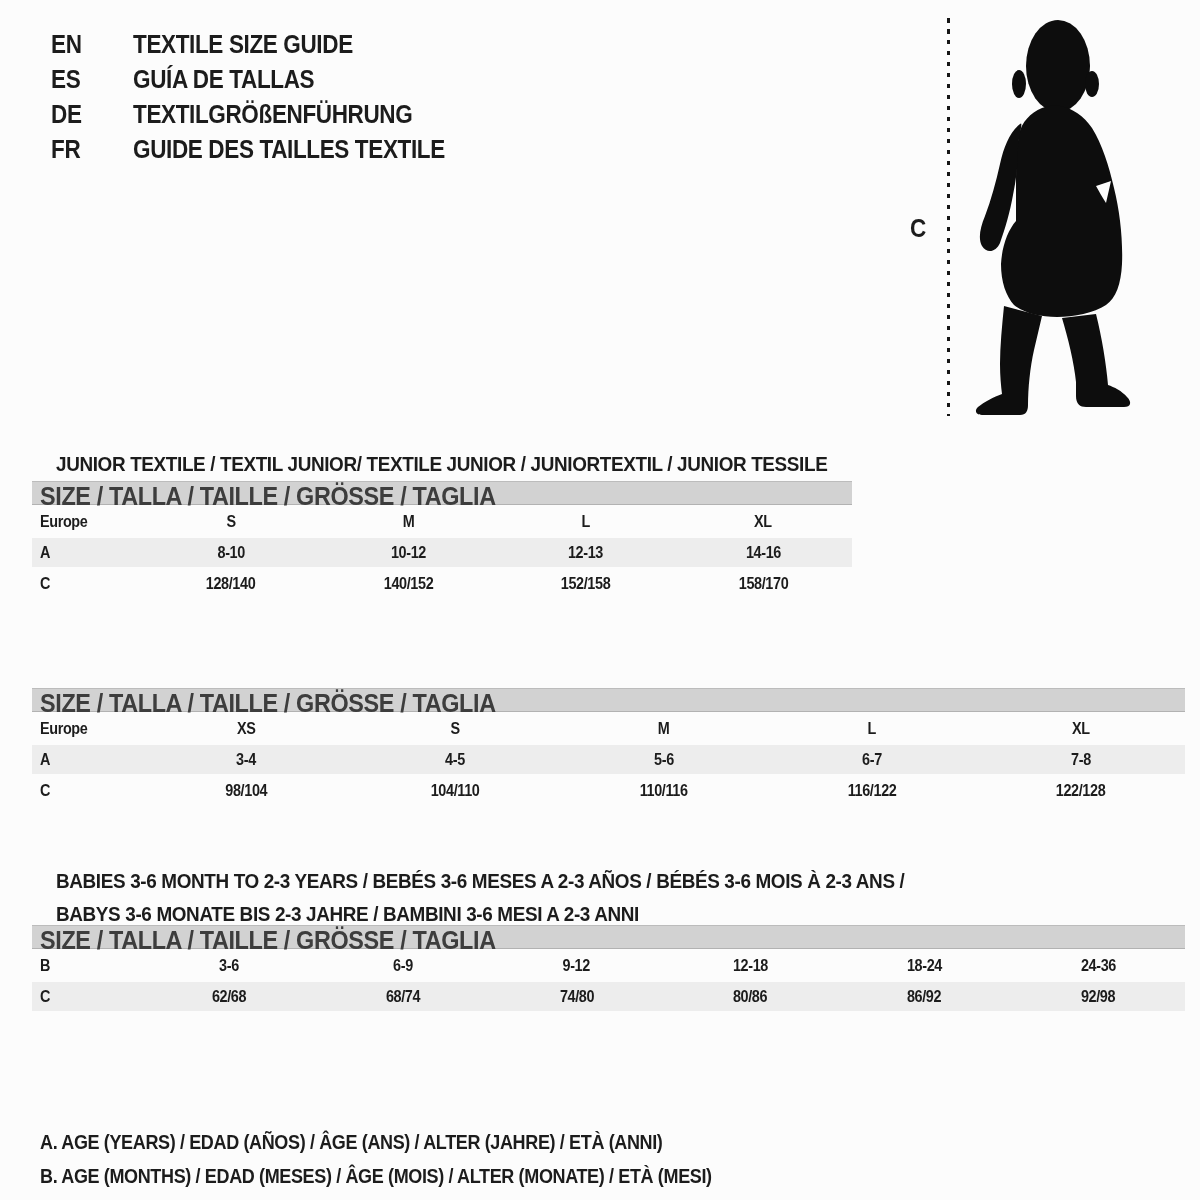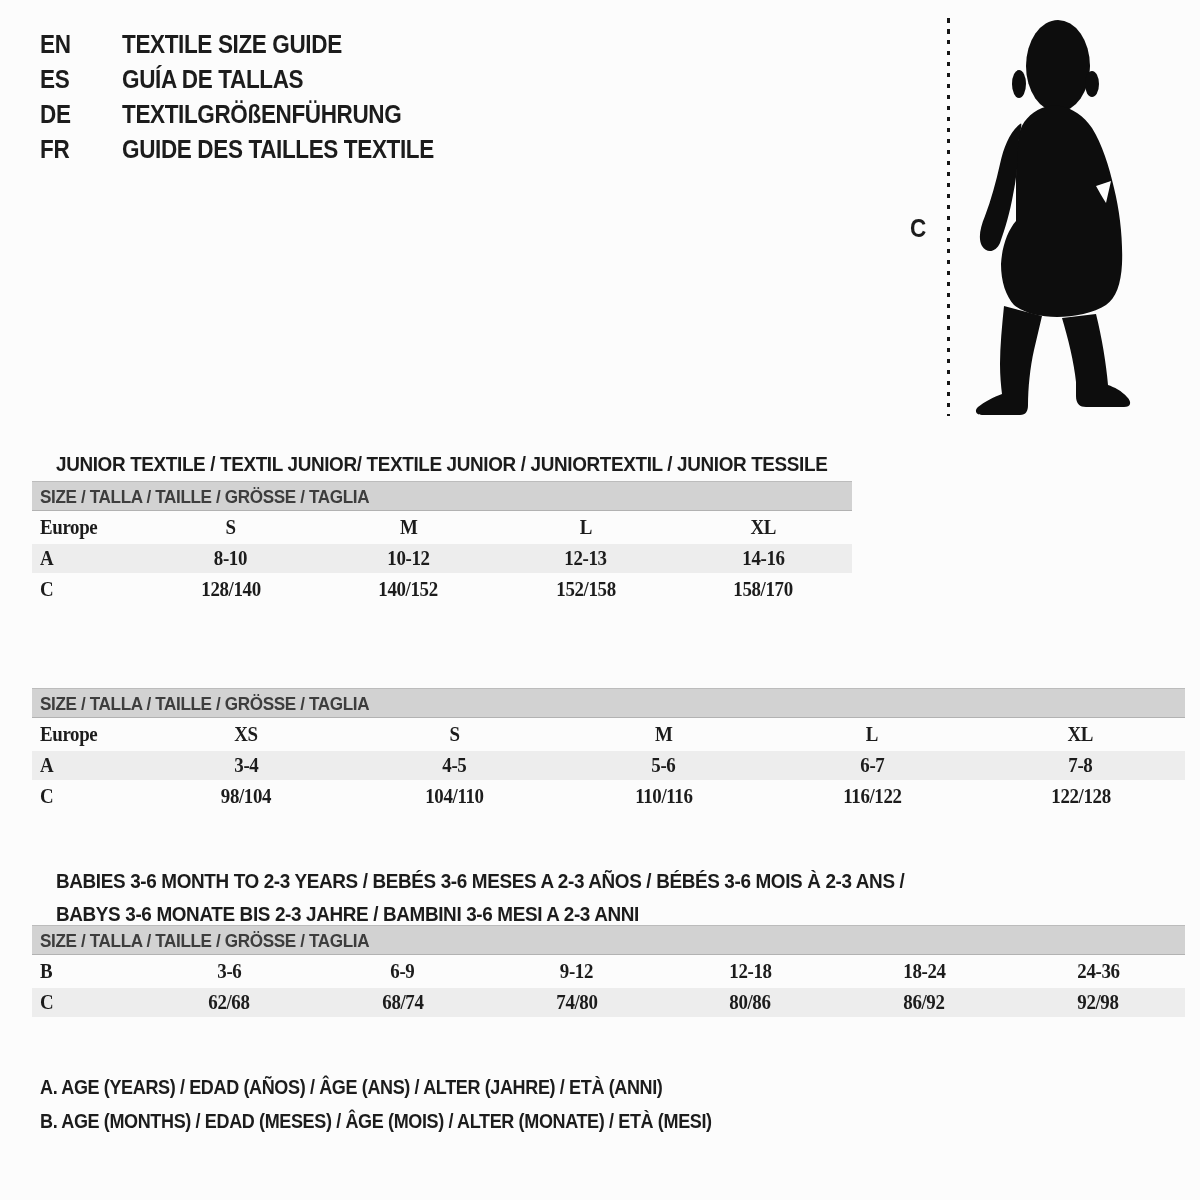--- a/index.html
+++ b/index.html
@@ -7,21 +7,21 @@
     position:relative;width:1200px;height:1200px;background:#fcfcfc;overflow:hidden;
     font-family:"Liberation Sans",sans-serif;font-weight:700;color:#1c1c1c;
   }
   
   .cond{display:inline-block;transform:scaleX(.9);transform-origin:0 50%;letter-spacing:-.4px;white-space:nowrap;}
   .cond.cc{transform-origin:50% 50%;}
 
   
   .lang-list{position:absolute;left:40px;top:27px;}
   .lang-row{display:flex;height:35px;align-items:center;font-size:25px;}
-  .lang-code{width:82px;flex:0 0 82px;}
+  .lang-code{width:82px;flex:0 0 82px;margin-left:11px;}
 
   
   .measure-line{
     position:absolute;left:947px;top:18px;width:3px;height:398px;
     background:repeating-linear-gradient(to bottom,#161616 0 4.5px,rgba(0,0,0,0) 4.5px 11px);
   }
   .measure-label{position:absolute;left:910px;top:214px;font-size:25px;}
   .toddler{position:absolute;left:964px;top:16px;width:176px;height:404px;}
   .toddler *{fill:#0d0d0d;}
   .toddler .bg-notch{fill:#fcfcfc;}
@@ -33,30 +33,30 @@
   #babies-title{top:848px;line-height:33px;}
   .sec-title .line{display:block;transform:scaleX(.9);transform-origin:0 50%;letter-spacing:-.4px;white-space:nowrap;}
   .sub{font-size:.62em;vertical-align:-.22em;}
 
   
   .tbl{position:absolute;left:32px;}
   #junior-table{top:481px;width:820px;}
   #children-table{top:688px;width:1153px;}
   #babies-table{top:925px;width:1153px;}
   .tbl-header{
-    height:30px;background:#d2d2d2;border-top:1px solid #bcbcbc;border-bottom:1px solid #b2b2b2;
-    color:#3d3d3d;font-size:19px;line-height:29px;padding-left:8px;box-sizing:border-box;
+    height:24px;background:#d2d2d2;border-top:1px solid #bcbcbc;border-bottom:1px solid #b2b2b2;
+    color:#3d3d3d;font-size:26px;line-height:29px;padding-left:8px;box-sizing:border-box;
   }
-  .tbl-row{display:flex;align-items:center;height:29px;margin-top:2px;font-size:21px;font-family:Liberation Serif, serif;}
+  .tbl-row{display:flex;align-items:center;height:29px;margin-top:2px;font-size:16px;}
   .tbl-row.stripe{background:#ededed;}
   .cell{flex:1;text-align:center;min-width:0;}
   .cell.label{flex:0 0 102px;text-align:left;padding-left:8px;}
 
   
-  .legend{position:absolute;left:40px;top:1070px;font-size:20px;}
+  .legend{position:absolute;left:40px;top:1125px;font-size:20px;}
   .legend .line{display:block;height:34px;line-height:34px;}
 </style>
 </head>
 <body>
 
 <div class="page">
 
   <div class="lang-list">
     <div class="lang-row">
       <span class="lang-code"><span class="cond">EN</span></span>

